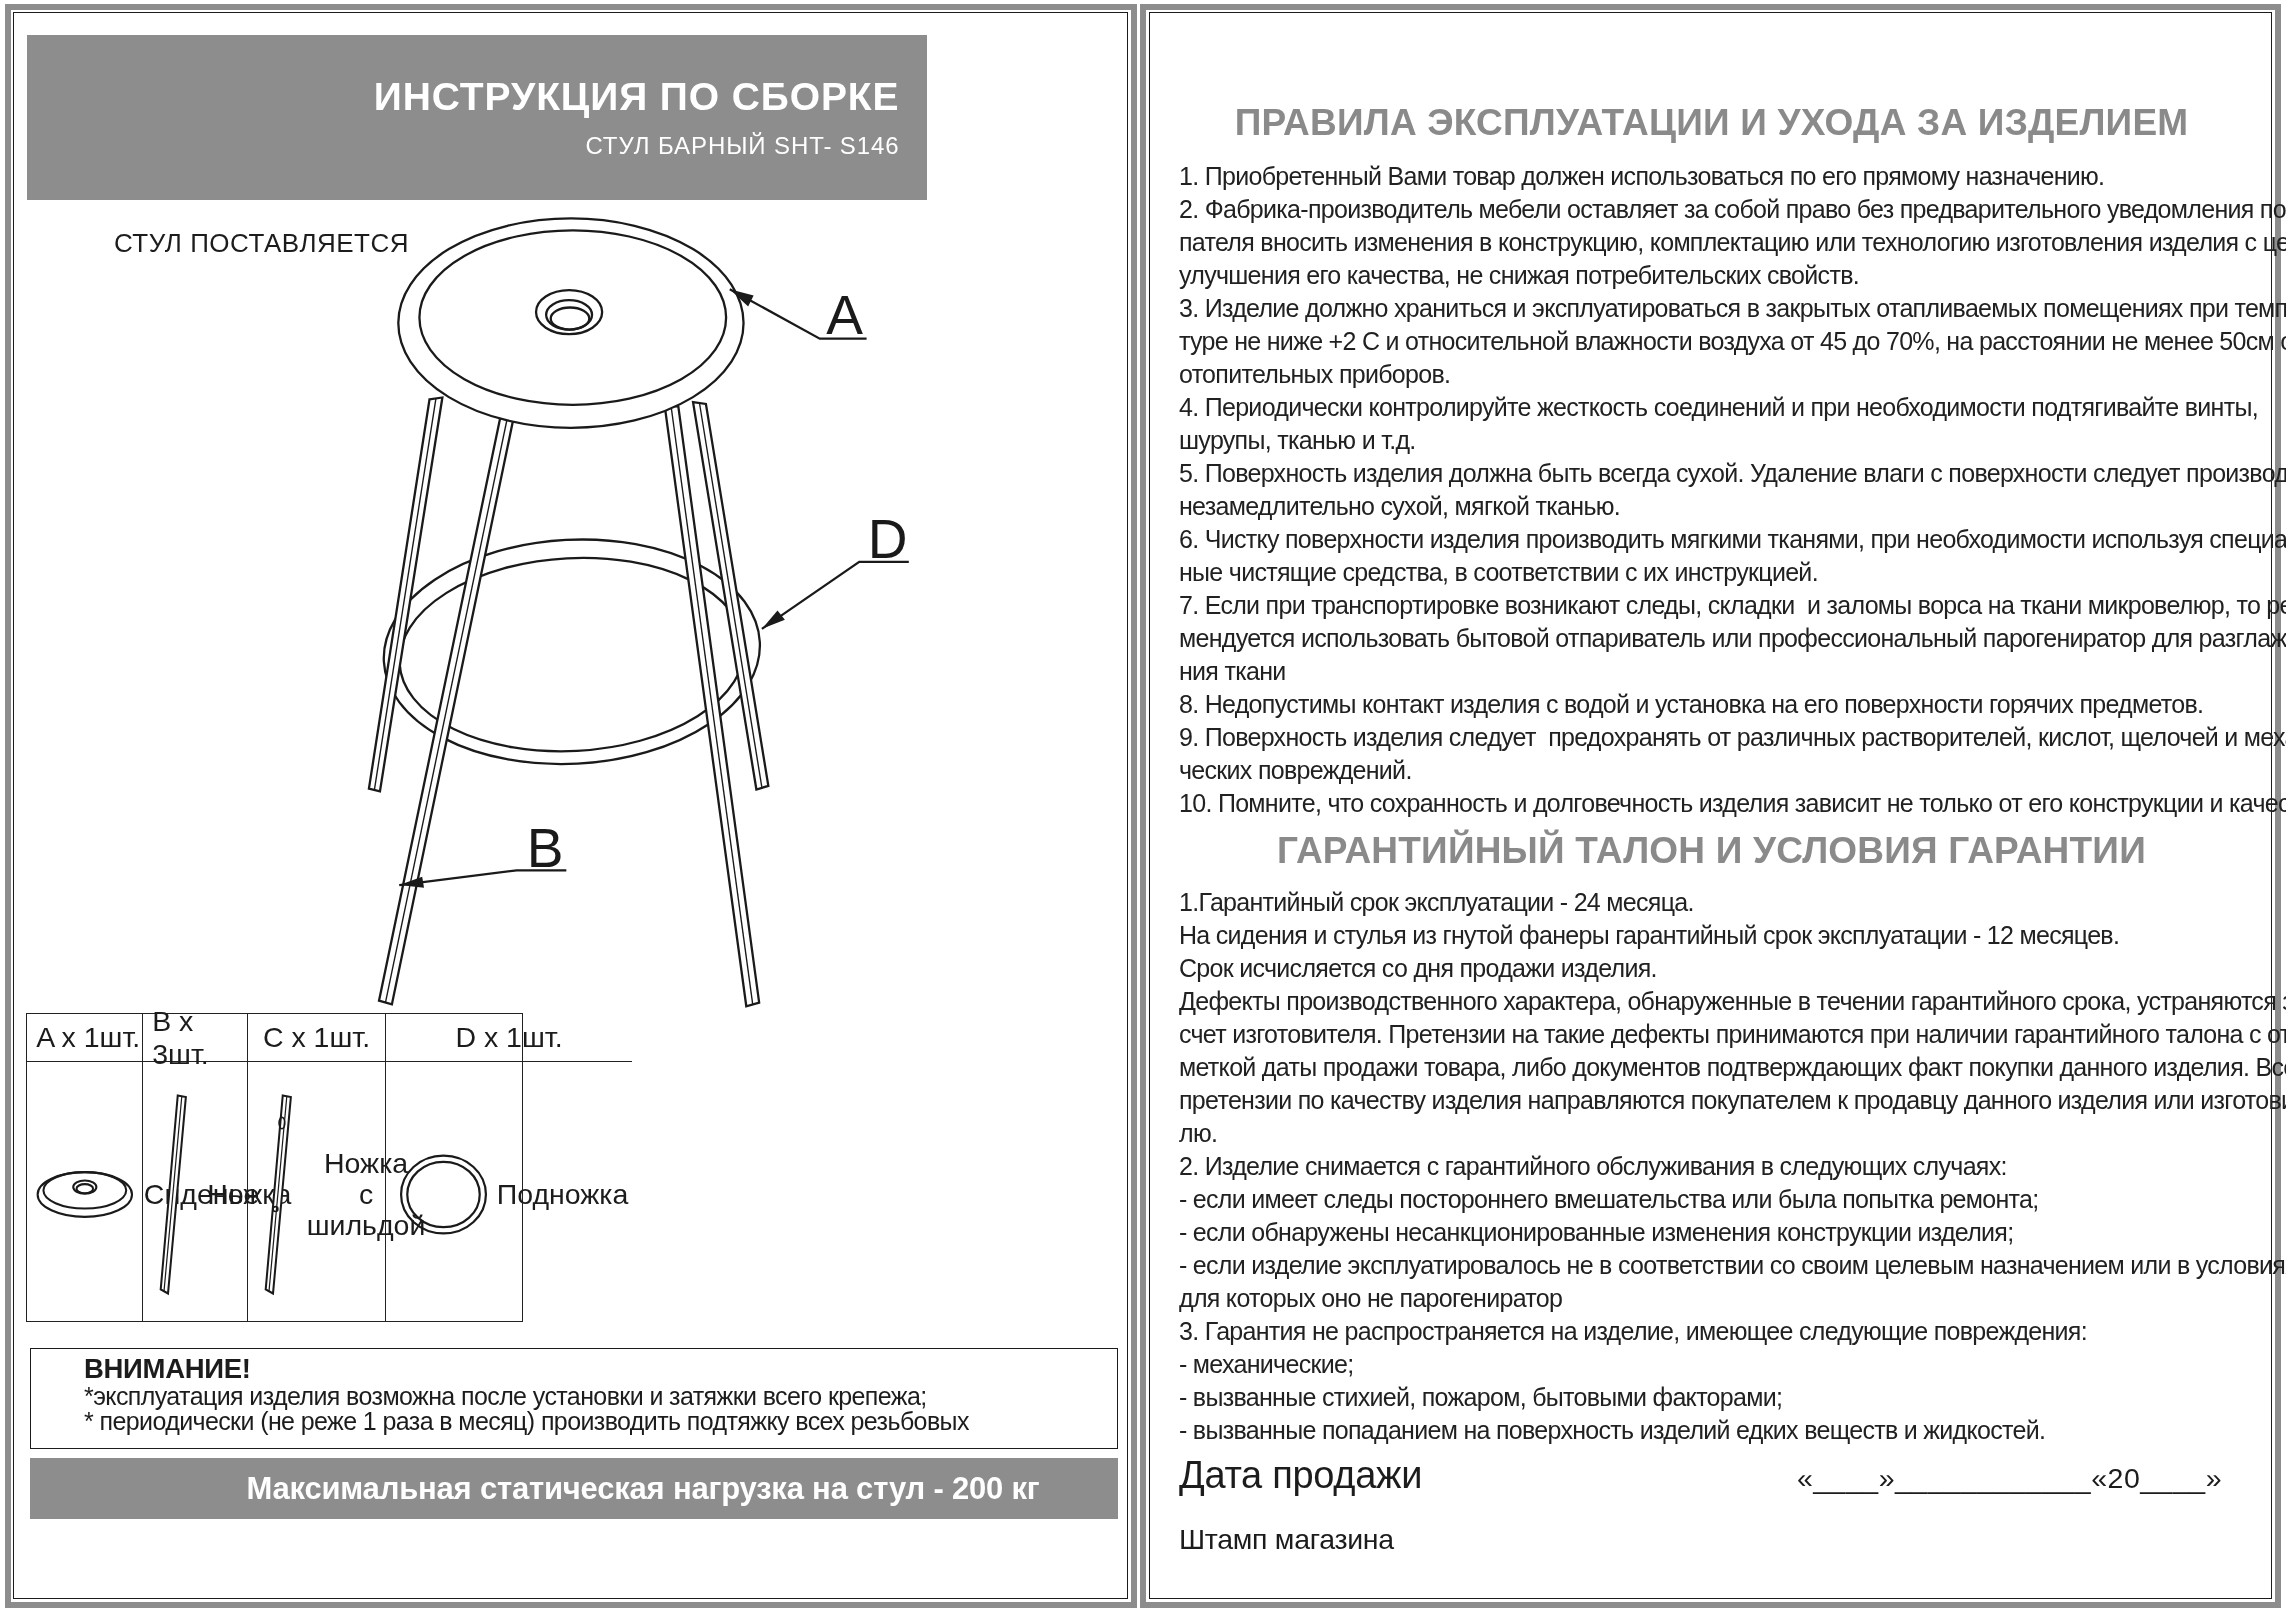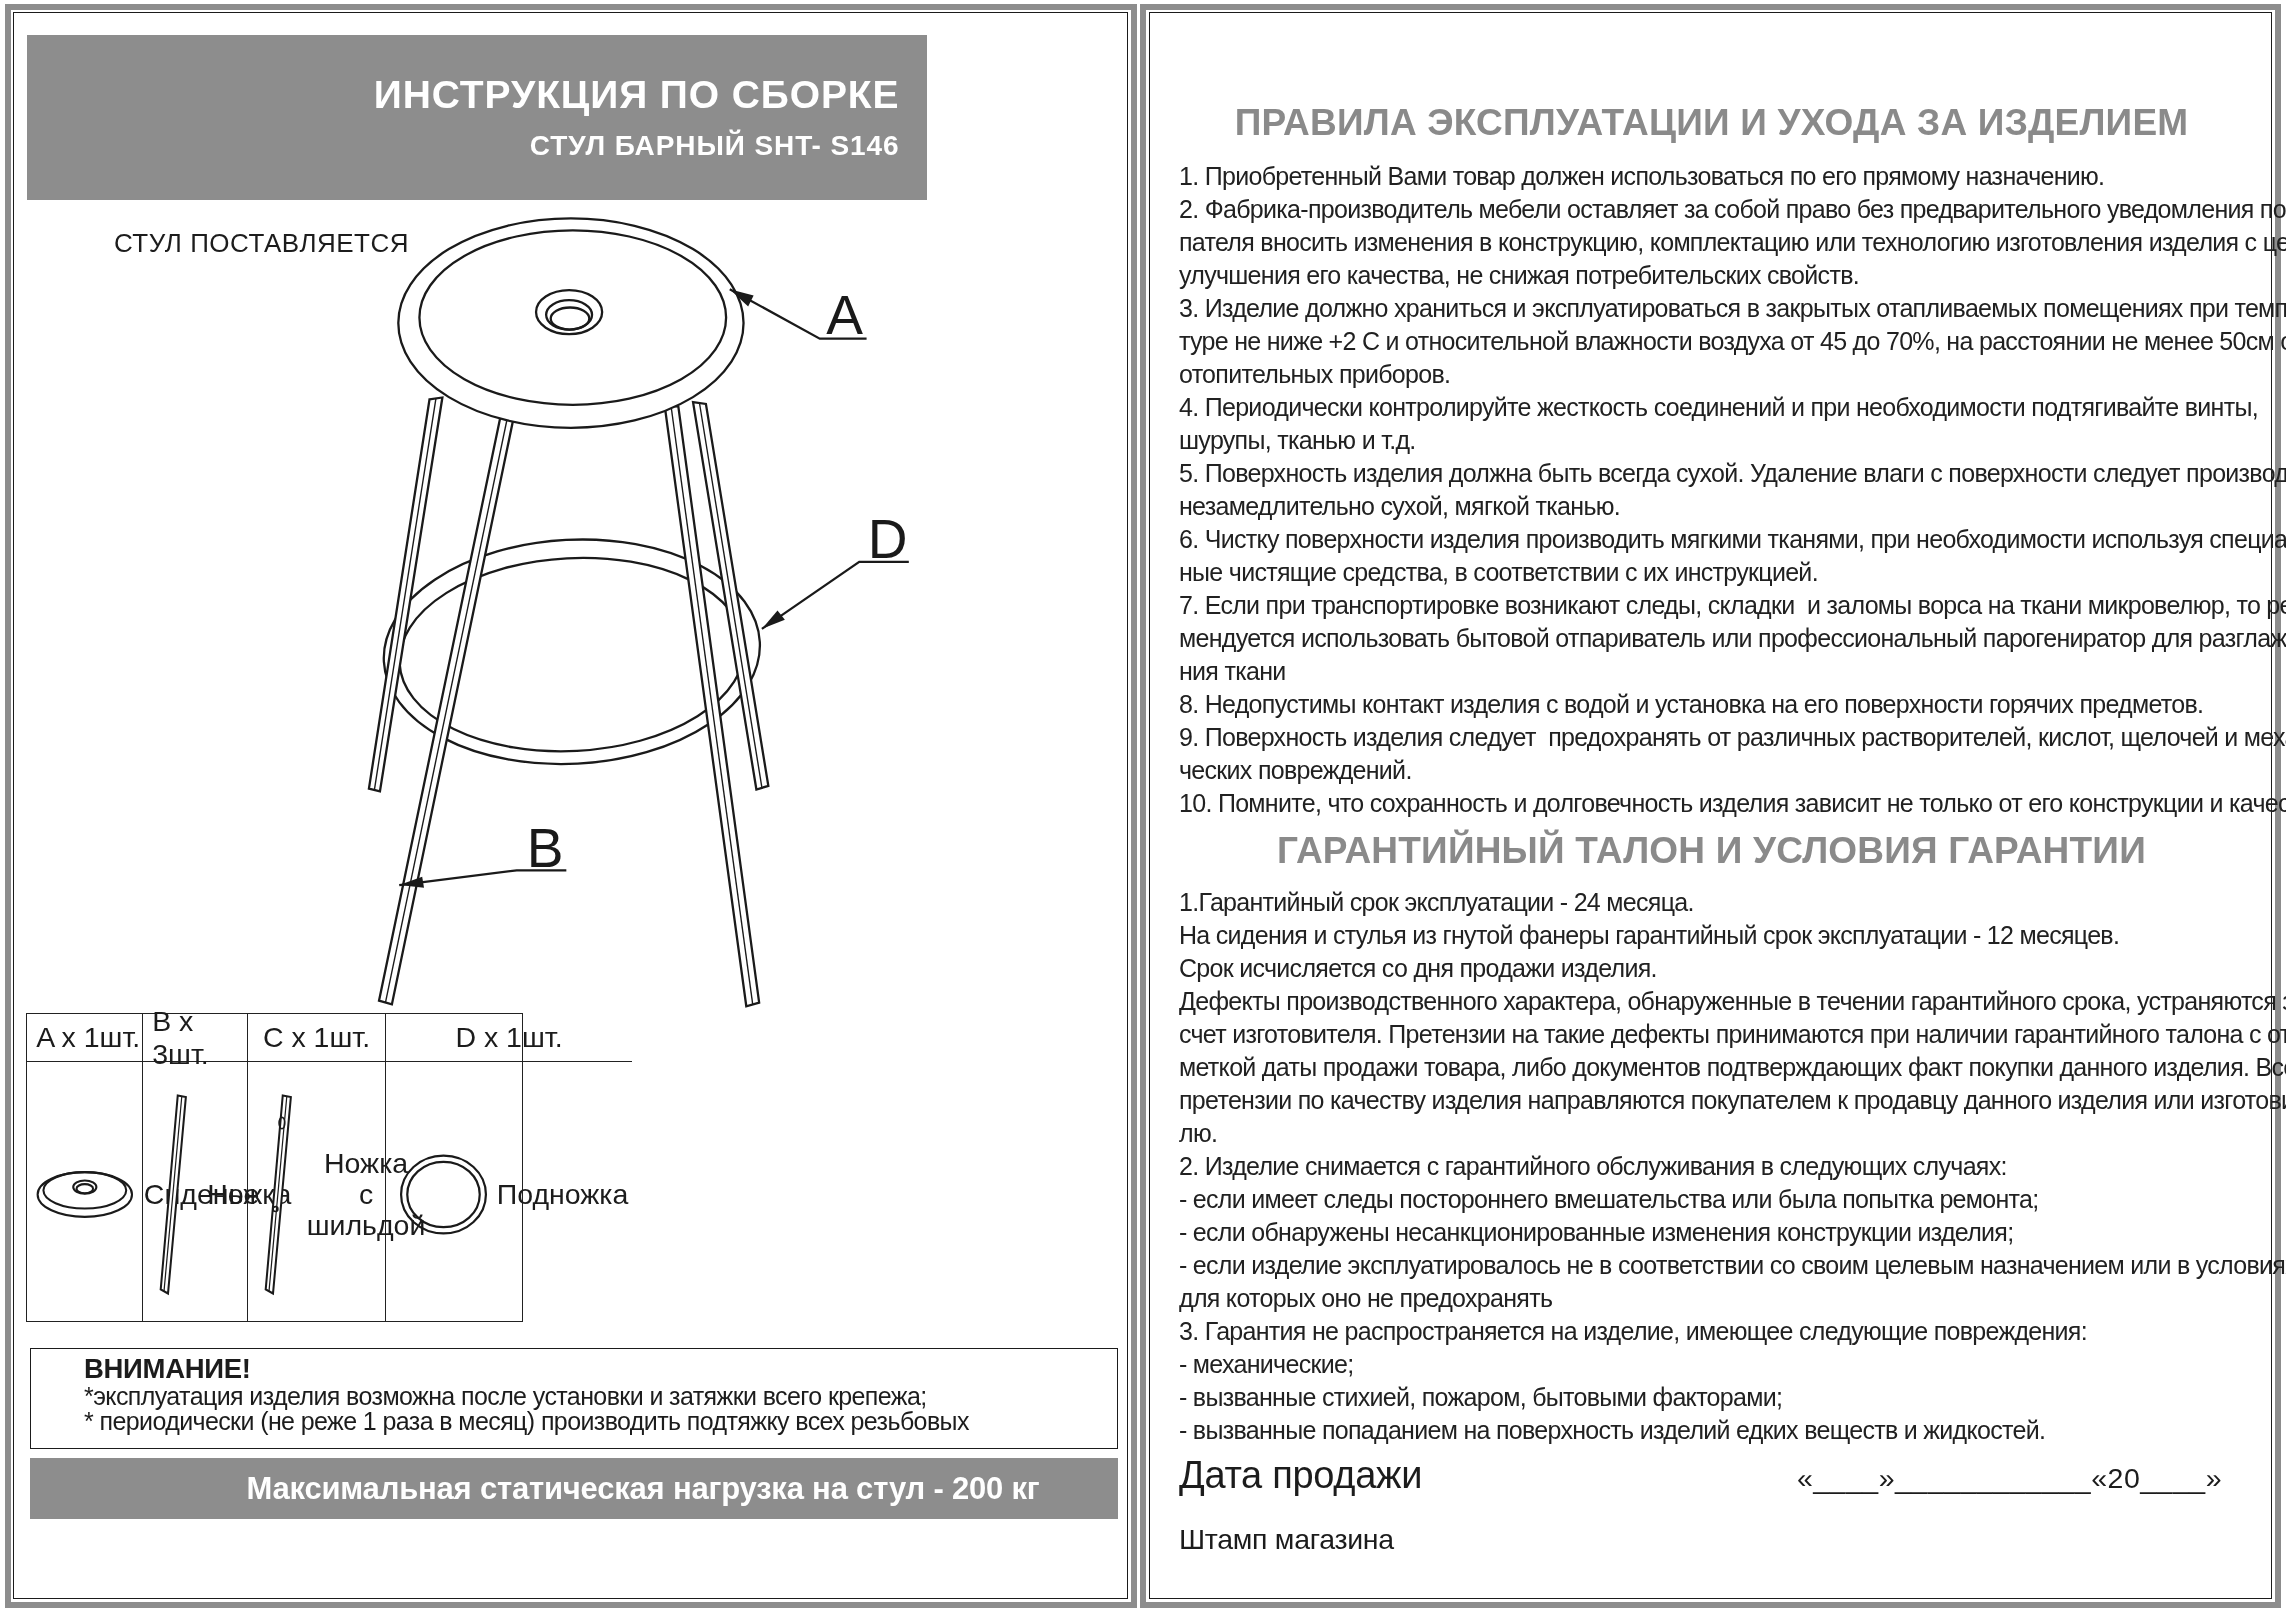--- a/index.html
+++ b/index.html
@@ -11,21 +11,21 @@
   .panel-frame { position:absolute; border:6.4px solid #8d8d8d; background:#fff; }
   .panel-frame .panel-inner { position:absolute; inset:2.8px; border:1.8px solid #1b1b1b; }
   .frame-left  { left:4.6px;    top:3.7px; width:1132px; height:1604px; }
   .frame-right { left:1140px; top:3.7px; width:1141px; height:1604px; }
 
   
   .header-box { position:absolute; left:27px; top:35px; width:900px; height:165px; background:#8d8d8d;
                 display:flex; flex-direction:column; justify-content:center; align-items:flex-end;
                 padding-right:27.5px; row-gap:18.4px; }
   .header-box .h-line1 { color:#fff; font-weight:bold; font-size:39px; letter-spacing:0.9px; line-height:1; }
-  .header-box .h-line2 { color:#fff; font-weight:bold; font-size:28px; letter-spacing:0.9px; line-height:1; }
+  .header-box .h-line2 { color:#fff; font-weight:normal; font-size:24px; letter-spacing:0.9px; line-height:1; }
 
   .supplied { position:absolute; left:20px; top:220px; width:389px; text-align:right;
               font-weight:normal; font-size:26px; line-height:46px; letter-spacing:0.5px; }
 
   .stool-svg { position:absolute; left:211px; top:211px; width:808px; height:799px; }
   .stool-svg path, .stool-svg ellipse, .stool-svg polygon, .stool-svg line { vector-effect:none; }
 
   
   .parts-table { position:absolute; left:26px; top:1013px; width:497px; height:309px;
                  border:1.8px solid #222; display:grid; grid-template-columns:116px 105px 138px 1fr;
@@ -236,21 +236,21 @@
         <div>Срок исчисляется со дня продажи изделия.</div>
         <div>Дефекты производственного характера, обнаруженные в течении гарантийного срока, устраняются за</div>
         <div>счет изготовителя. Претензии на такие дефекты принимаются при наличии гарантийного талона с от-</div>
         <div>меткой даты продажи товара, либо документов подтверждающих факт покупки данного изделия. Все</div>
         <div>претензии по качеству изделия направляются покупателем к продавцу данного изделия или изготовите-</div>
         <div>лю.</div>
         <div>2. Изделие снимается с гарантийного обслуживания в следующих случаях:</div>
         <div>- если имеет следы постороннего вмешательства или была попытка ремонта;</div>
         <div>- если обнаружены несанкционированные изменения конструкции изделия;</div>
         <div>- если изделие эксплуатировалось не в соответствии со своим целевым назначением или в условиях,</div>
-        <div>для которых оно не предохранять</div>
+        <div>для которых оно не парогениратор</div>
         <div>3. Гарантия не распространяется на изделие, имеющее следующие повреждения:</div>
         <div>- механические;</div>
         <div>- вызванные стихией, пожаром, бытовыми факторами;</div>
         <div>- вызванные попаданием на поверхность изделий едких веществ и жидкостей.</div>
       </div>
 
     <div class="sale-row">
       <span class="sale-label">Дата продажи</span>
       <span class="sale-blank">«____»____________«20____»</span>
     </div>

